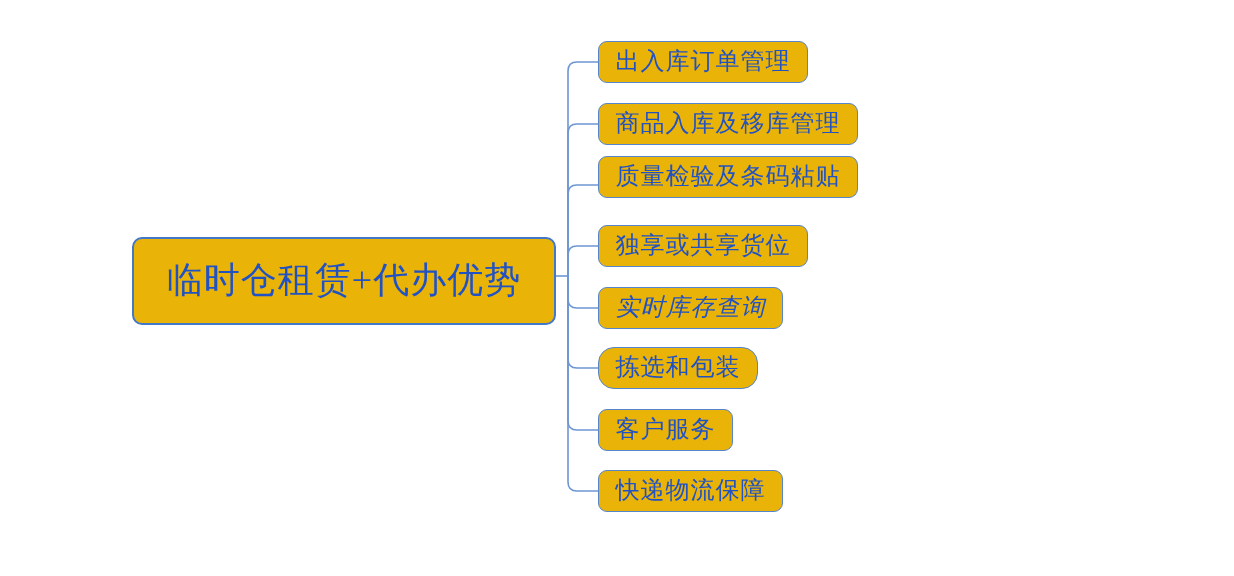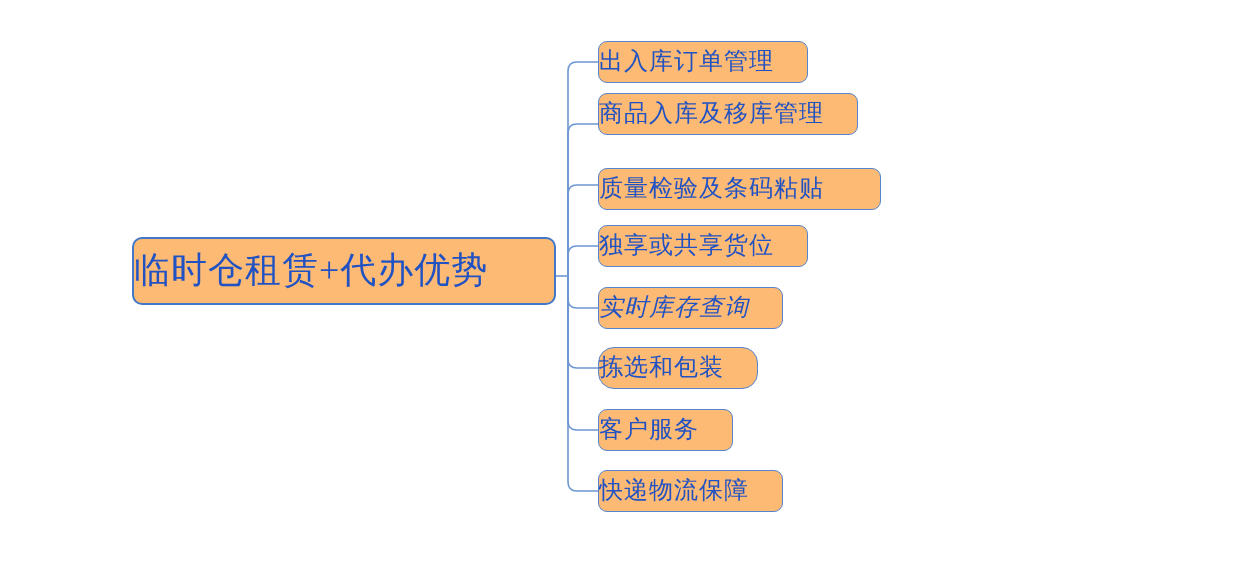--- a/index.html
+++ b/index.html
@@ -19,29 +19,30 @@
     position: absolute;
     left: 0;
     top: 0;
     pointer-events: none;
   }
   .node {
     position: absolute;
     box-sizing: border-box;
     display: flex;
     align-items: center;
-    background: #fdba74;
+    justify-content: center;
+    background: #eab308;
     color: #2152c3;
     white-space: nowrap;
   }
   .root-node {
     left: 132px;
     top: 237px;
     width: 424px;
-    height: 68px;
+    height: 88px;
     border: 2px solid #4377c8;
     border-radius: 10px;
     font-size: 36px;
     letter-spacing: 1px;
   }
   .child-node {
     left: 598px;
     height: 42px;
     border: 1.5px solid #5585cc;
     border-radius: 9px;
@@ -75,25 +76,25 @@
   </svg>
 
   <div class="node root-node">
     <span class="node-label">临时仓租赁+代办优势</span>
   </div>
 
   <div class="node child-node" style="top:41px;  width:210px;">
     <span class="node-label">出入库订单管理</span>
   </div>
 
-  <div class="node child-node" style="top:93px; width:260px;">
+  <div class="node child-node" style="top:103px; width:260px;">
     <span class="node-label">商品入库及移库管理</span>
   </div>
 
-  <div class="node child-node" style="top:168px; width:283px;">
+  <div class="node child-node" style="top:156px; width:260px;">
     <span class="node-label">质量检验及条码粘贴</span>
   </div>
 
   <div class="node child-node" style="top:225px; width:210px;">
     <span class="node-label">独享或共享货位</span>
   </div>
 
   <div class="node child-node" style="top:287px; width:185px;font-style:italic;">
     <span class="node-label">实时库存查询</span>
   </div>

